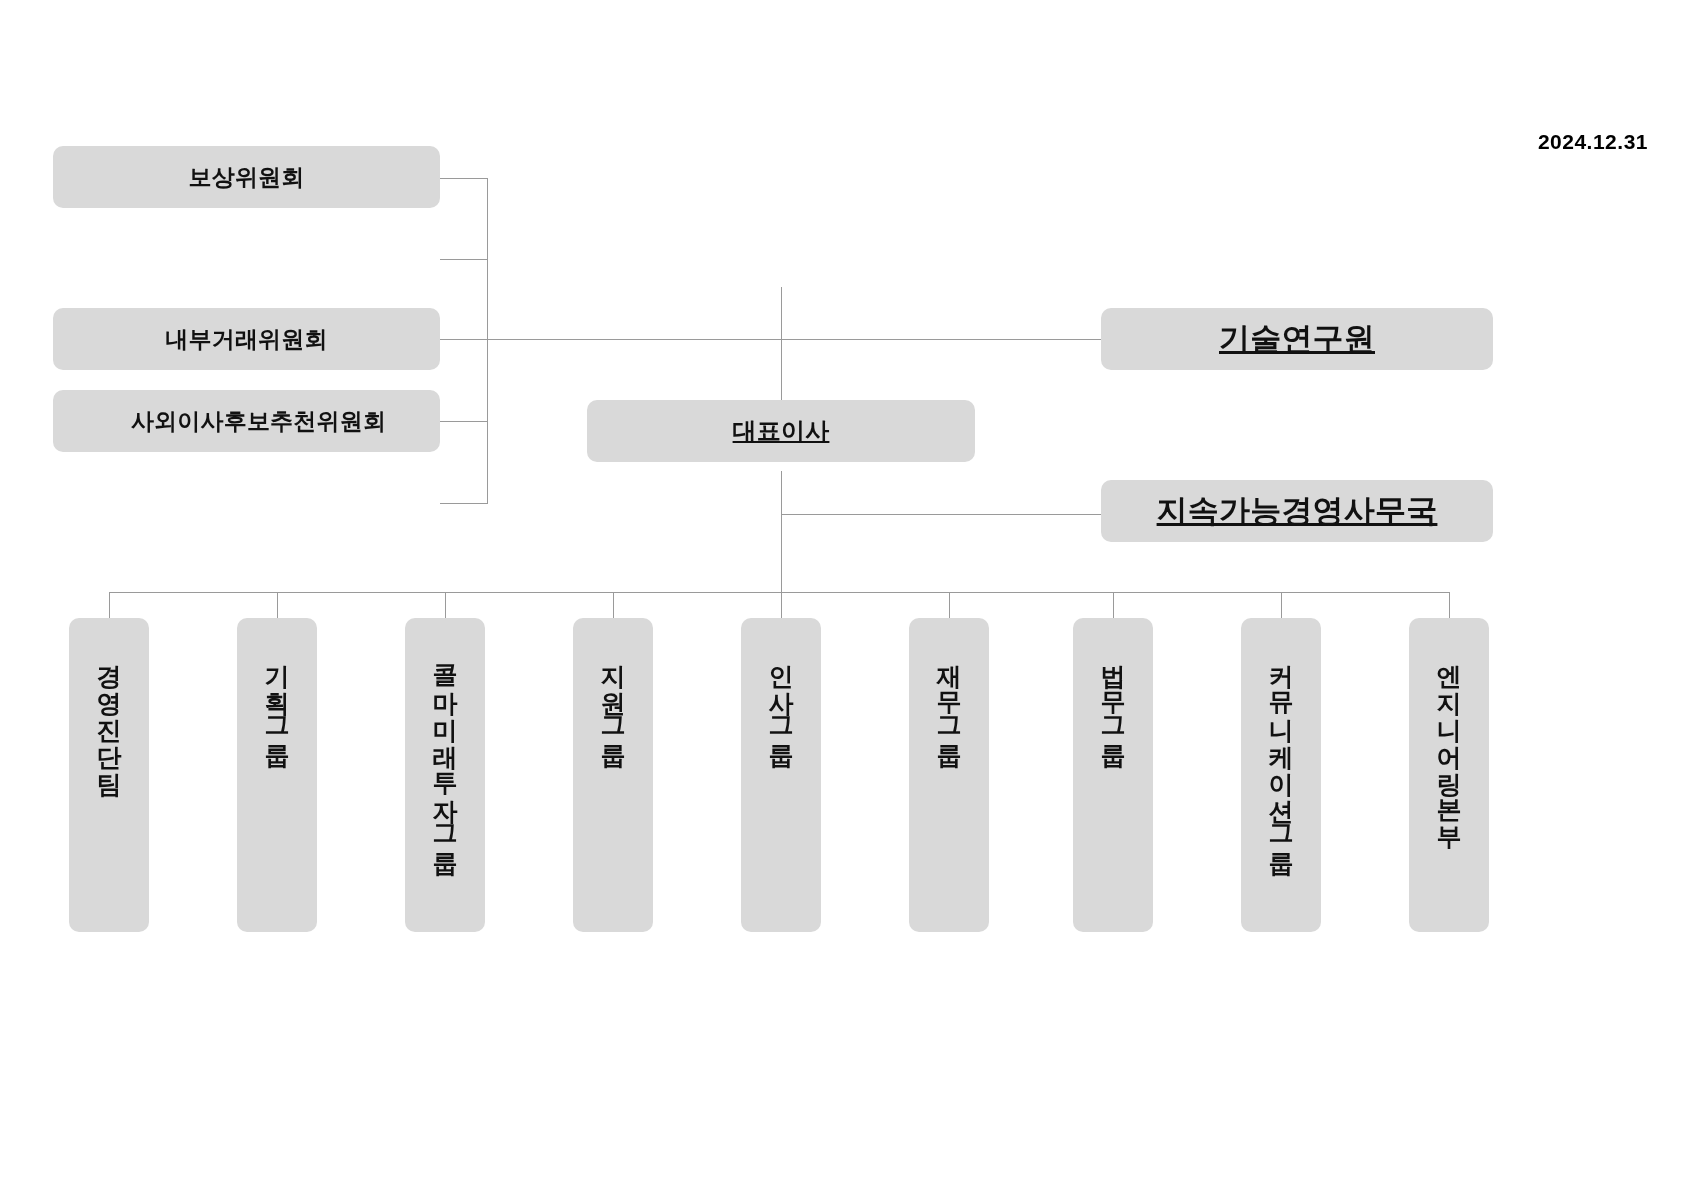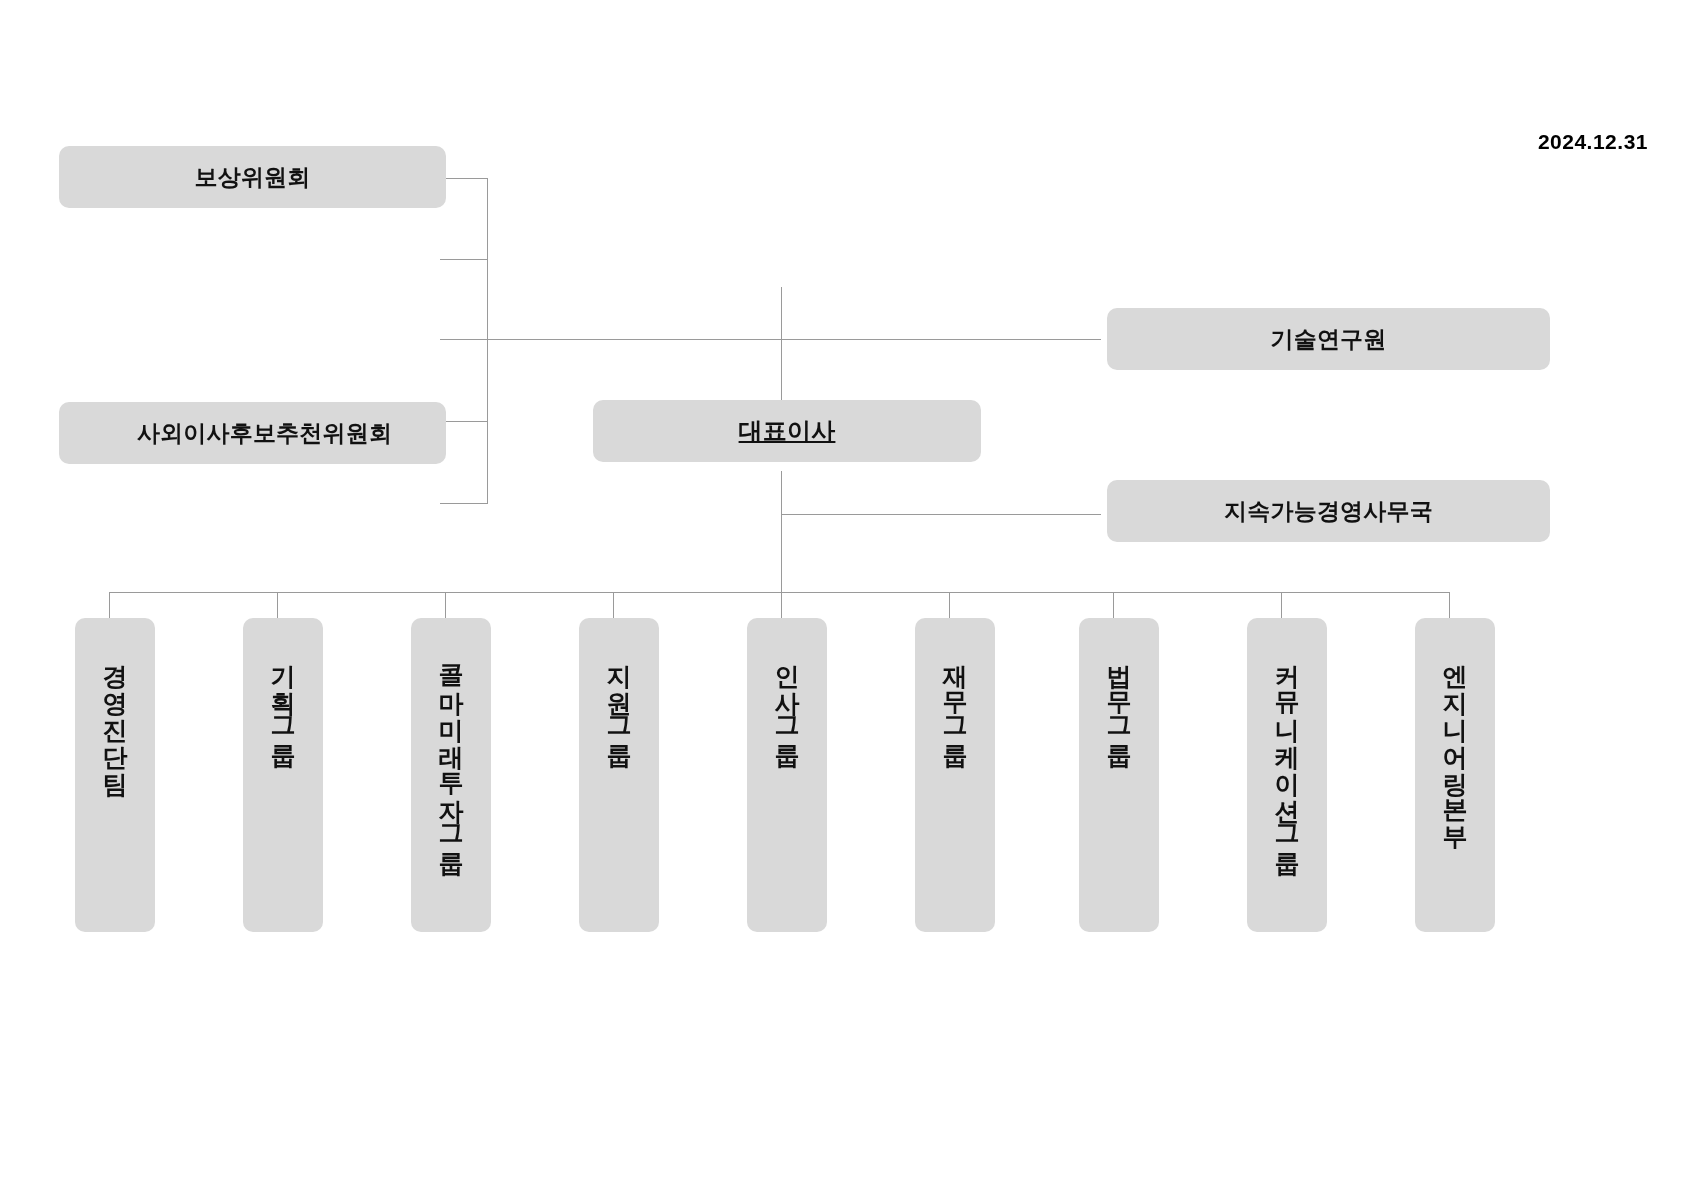--- a/index.html
+++ b/index.html
@@ -33,21 +33,20 @@
     position: absolute;
     background: #d9d9d9;
     border-radius: 10px;
     box-sizing: border-box;
     display: flex;
     align-items: center;
     justify-content: center;
     color: #111111;
     font-weight: 700;
     letter-spacing: 0.2px;
-    margin-left: 6px;
   }
 
   
   .node.committee {
     left: 53px;
     width: 387px;
     height: 62px;
     font-size: 23px;
   }
 
@@ -55,23 +54,24 @@
   .node.center {
     left: 587px;
     width: 388px;
     height: 62px;
     font-size: 24px;
   }
 
   
   .node.rightunit {
     left: 1101px;
-    width: 443px;
+    width: 392px;
     height: 62px;
-    font-size: 23px;
+    font-size: 31px;
+    text-decoration: underline;
   }
 
   
   .node.dept {
     top: 618px;
     width: 80px;
     height: 314px;
     font-size: 25px;
     font-weight: 700;
     align-items: flex-start;
@@ -126,21 +126,24 @@
   <div class="line v" style="left:613px; top:592px; height:28px;"></div>
   <div class="line v" style="left:781px; top:592px; height:28px;"></div>
   <div class="line v" style="left:949px; top:592px; height:28px;"></div>
   <div class="line v" style="left:1113px; top:592px; height:28px;"></div>
   <div class="line v" style="left:1281px; top:592px; height:28px;"></div>
   <div class="line v" style="left:1449px; top:592px; height:28px;"></div>
 
   <div class="node committee" style="top:146px;">
     <span>보상위원회</span>
   </div>
-  <div class="node committee" style="top:402px;padding-left:24px;">
+  <div class="node committee" style="top:308px;">
+    <span>내부거래위원회</span>
+  </div>
+  <div class="node committee" style="top:390px;padding-left:24px;">
     <span>사외이사후보추천위원회</span>
   </div>
 
   <div class="node center" style="top:400px;text-decoration:underline;">
     <span>대표이사</span>
   </div>
 
   <div class="node rightunit" style="top:308px;">
     <span>기술연구원</span>
   </div>

